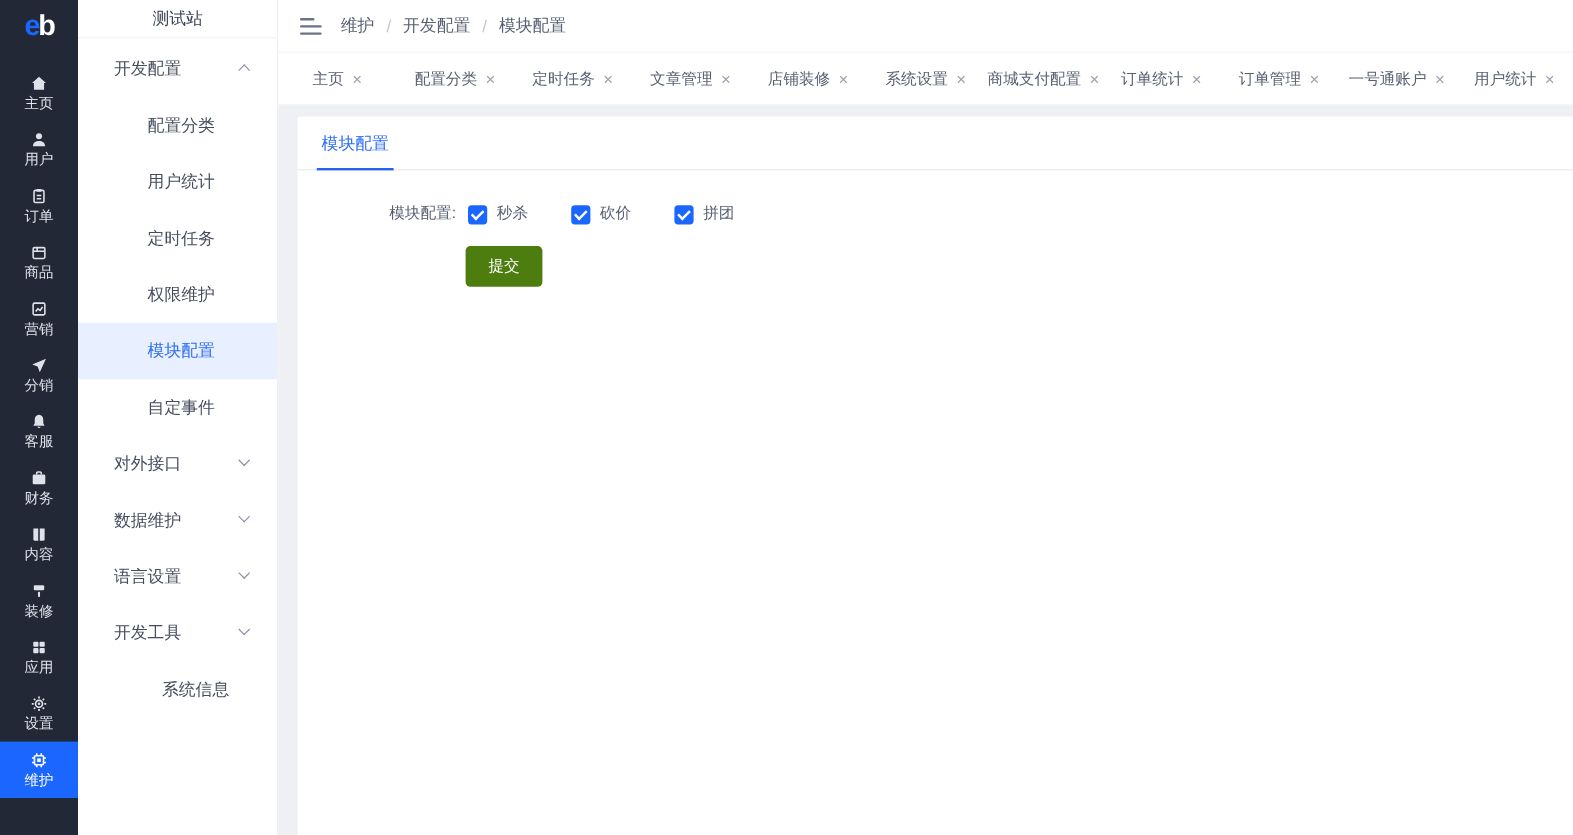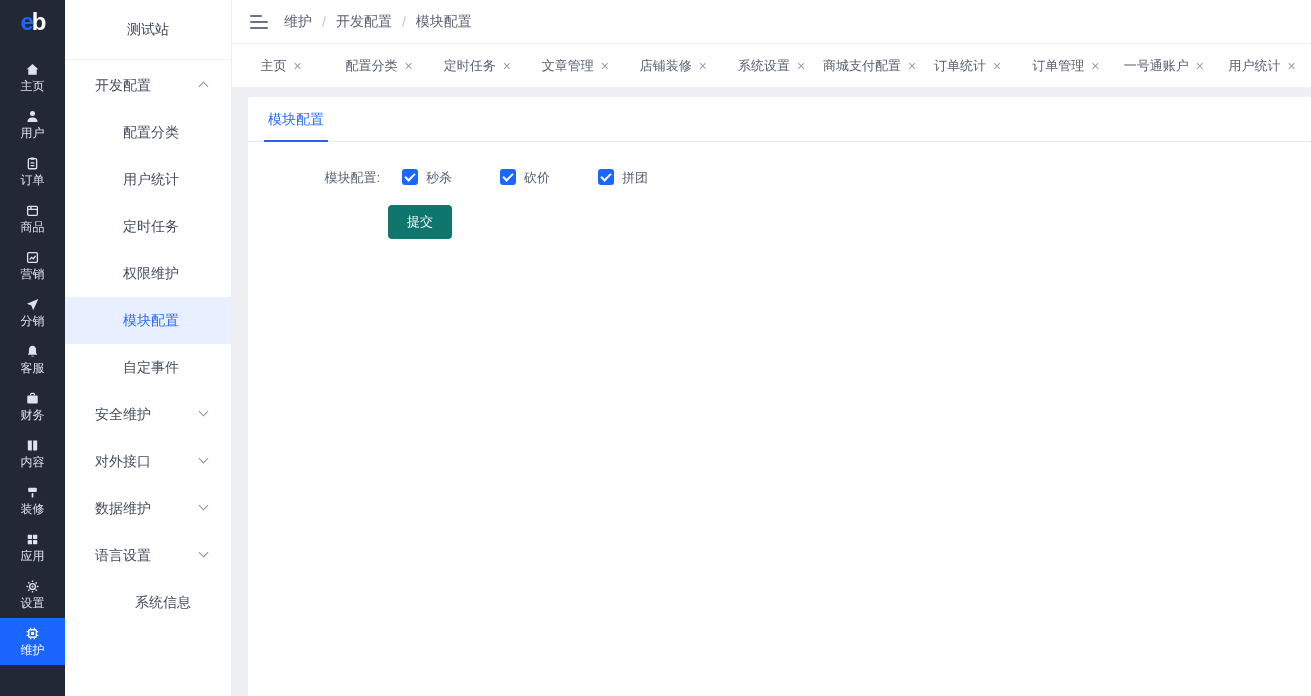--- a/index.html
+++ b/index.html
@@ -15,21 +15,21 @@
   .rail-logo .b { color:#fff; }
   .rail-items { margin-top:10px; display:flex; flex-direction:column; }
   .rail-item { height:47px; display:flex; flex-direction:column; align-items:center; justify-content:center;
                gap:2px; cursor:pointer; color:#dde2eb; }
   .rail-item svg { width:15px; height:15px; display:block; }
   .rail-item .rlbl { font-size:12px; line-height:14px; }
   .rail-item.active { background:#1a66ff; color:#fff; }
 
   
   .sidebar { width:167px; background:#fff; border-right:1px solid #ecedf1; flex-shrink:0; }
-  .sb-title { height:60px; display:flex; align-items:center; justify-content:center;
+  .sb-title { height:32px; display:flex; align-items:center; justify-content:center;
               font-size:14px; color:#3b4254; border-bottom:1px solid #f1f2f5; }
   .sb-menu { padding-top:2px; }
   .sb-item { height:47px; display:flex; align-items:center; font-size:14px; color:#454c5c; cursor:pointer; position:relative; }
   .sb-item.group { padding-left:30px; }
   .sb-item.sub { padding-left:58px; }
   .sb-item.plain { padding-left:30px;justify-content:center; }
   .sb-item.selected { background:#e8effe; color:#2c6cf6; }
   .chev { position:absolute; right:24px; width:7px; height:7px;
           border-right:1.5px solid #8a92a3; border-bottom:1.5px solid #8a92a3; }
   .chev.up { transform:rotate(-135deg); top:21px; }
@@ -55,30 +55,30 @@
   .tab-close { color:#9aa1af; font-size:14px; line-height:1; cursor:pointer; }
 
   .content { flex:1; background:#eef0f4; padding:9px 0 0 16px; min-height:0; }
   .card { background:#fff; height:100%; border-radius:2px 0 0 0; }
 
   .card-head { padding:0 16px; border-bottom:1px solid #e9ebef; }
   .card-tab { display:inline-block; padding:14px 4px 11px; font-size:14px; color:#2c6cf6;
               border-bottom:2px solid #2563f0; cursor:pointer; margin-bottom:-1px; }
 
   .form { padding:27px 0 0 74px; }
-  .form-row { display:flex; align-items:center;gap:12px; }
+  .form-row { display:flex; align-items:center; }
   .form-label { width:58px; text-align:right; font-size:13px; color:#565f72; margin-right:0; }
-  .cb-group { display:flex; align-items:flex-start; margin-left:10px; margin-right:26px; cursor:pointer; }
+  .cb-group { display:flex; align-items:flex-end; margin-left:10px; margin-right:26px; cursor:pointer; }
   .cb-group:first-of-type { margin-left:8px; }
   .cbox { width:16px; height:16px; background:#1a66ff; border-radius:3px; position:relative; flex-shrink:0; }
   .cbox::after { content:""; position:absolute; left:5px; top:2px; width:4px; height:8px;
                  border-right:2px solid #fff; border-bottom:2px solid #fff; transform:rotate(45deg); }
   .cb-label { margin-left:8px; font-size:13px; color:#565f72; }
   .form-help { margin:15px 0 0 66px; font-size:13px; color:#c3c7ce; }
-  .submit-btn { margin:18px 0 12px 66px; display:inline-block; background:#0f766e; color:#fff;
+  .submit-btn { margin:18px 0 12px 66px; display:inline-block; background:#4d7c0f; color:#fff;
                 font-size:13px; padding:8px 19px; border:none; border-radius:4px; cursor:pointer;
                 font-family:inherit; }
 </style>
 </head>
 <body>
 
 <div class="app">
 
   <div class="rail">
     <div class="rail-logo">
@@ -228,33 +228,33 @@
       <div class="sb-item sub">
         <span>权限维护</span>
       </div>
       <div class="sb-item sub selected">
         <span>模块配置</span>
       </div>
       <div class="sb-item sub">
         <span>自定事件</span>
       </div>
       <div class="sb-item group">
-        <span>安全维护</span>
-        <span class="chev down"></span>
-      </div>
-      <div class="sb-item group">
         <span>对外接口</span>
         <span class="chev down"></span>
       </div>
       <div class="sb-item group">
         <span>数据维护</span>
         <span class="chev down"></span>
       </div>
       <div class="sb-item group">
         <span>语言设置</span>
+        <span class="chev down"></span>
+      </div>
+      <div class="sb-item group">
+        <span>开发工具</span>
         <span class="chev down"></span>
       </div>
       <div class="sb-item plain">
         <span>系统信息</span>
       </div>
     </div>
   </div>
 
   <div class="main">
 

